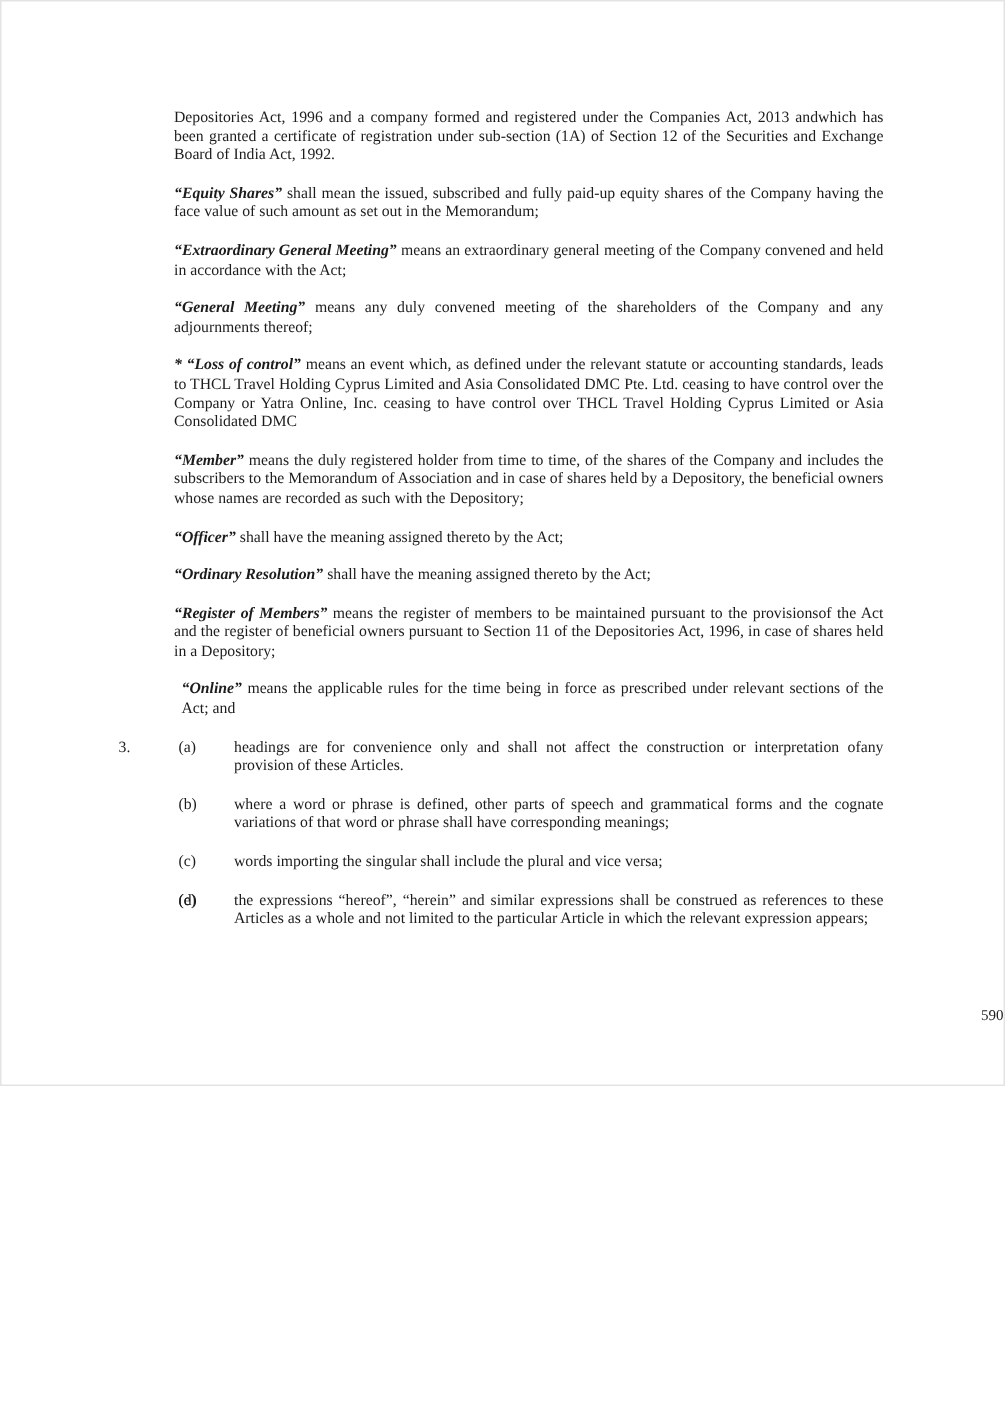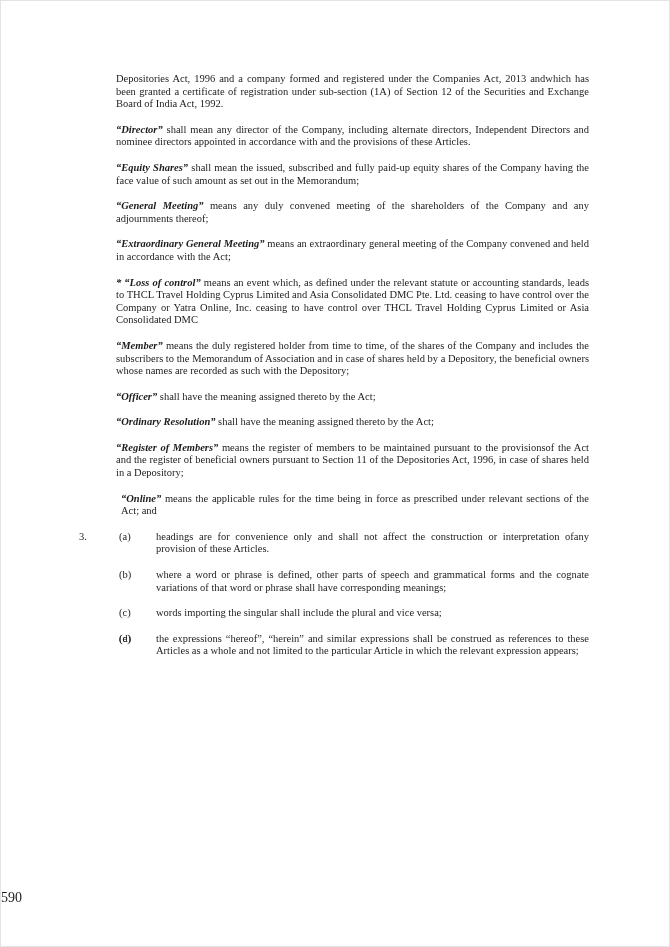--- a/index.html
+++ b/index.html
@@ -3,21 +3,21 @@
 <meta charset="utf-8">
 <style>
   html, body {
     margin: 0;
     padding: 0;
     background: #ffffff;
   }
   .page {
     position: relative;
     width: 670px;
-    height: 947px;
+    height: 724px;
     margin: 0 auto;
     background: #ffffff;
     border: 1px solid #e3e3e3;
     box-sizing: border-box;
     font-family: "Liberation Serif", serif;
     font-size: 10.5px;
     color: #1c1c1c;
     overflow: hidden;
   }
   .content {
@@ -45,35 +45,34 @@
   }
   .run-bold-italic {
     font-weight: 700;
     font-style: italic;
   }
   .page-number {
     position: absolute;
     bottom: 40px;
     left: 0;
     right: 0;
-    text-align: left;
-    font-size: 14px;
+    text-align: right;
+    font-size: 10px;
     color: #1c1c1c;
   }
 </style>
 </head>
 <body>
 
 <div class="page">
   <div class="content" id="doc-body">
       <div class="para body"><span class="">Depositories Act, 1996 and a company formed and registered under the Companies Act, 2013 andwhich has been granted a certificate of registration under sub-section (1A) of Section 12 of the Securities and Exchange Board of India Act, 1992.</span></div>
-      <div class="para body" style="margin-top: 9px;"><span class="run-bold-italic">“Director”</span><span class=""> shall mean any director of the Company, including alternate directors, Independent Directors and nominee directors appointed in accordance with and the provisions of these Articles.</span></div>
       <div class="para body"><span class="run-bold-italic">“Equity Shares”</span><span class=""> shall mean the issued, subscribed and fully paid-up equity shares of the Company having the face value of such amount as set out in the Memorandum;</span></div>
+      <div class="para body"><span class="run-bold-italic">“Extraordinary General Meeting”</span><span class=""> means an extraordinary general meeting of the Company convened and held in accordance with the Act;</span></div>
       <div class="para body"><span class="run-bold-italic">“General Meeting”</span><span class=""> means any duly convened meeting of the shareholders of the Company and any adjournments thereof;</span></div>
-      <div class="para body"><span class="run-bold-italic">“Extraordinary General Meeting”</span><span class=""> means an extraordinary general meeting of the Company convened and held in accordance with the Act;</span></div>
       <div class="para body"><span class="run-bold-italic">* “Loss of control”</span><span class=""> means an event which, as defined under the relevant statute or accounting standards, leads to THCL Travel Holding Cyprus Limited and Asia Consolidated DMC Pte. Ltd. ceasing to have control over the Company or Yatra Online, Inc. ceasing to have control over THCL Travel Holding Cyprus Limited or Asia Consolidated DMC</span></div>
       <div class="para body"><span class="run-bold-italic">“Member”</span><span class=""> means the duly registered holder from time to time, of the shares of the Company and includes the subscribers to the Memorandum of Association and in case of shares held by a Depository, the beneficial owners whose names are recorded as such with the Depository;</span></div>
       <div class="para body" style="margin-top: 8px;"><span class="run-bold-italic">“Officer”</span><span class=""> shall have the meaning assigned thereto by the Act;</span></div>
       <div class="para body"><span class="run-bold-italic">“Ordinary Resolution”</span><span class=""> shall have the meaning assigned thereto by the Act;</span></div>
       <div class="para body"><span class="run-bold-italic">“Register of Members”</span><span class=""> means the register of members to be maintained pursuant to the provisionsof the Act and the register of beneficial owners pursuant to Section 11 of the Depositories Act, 1996, in case of shares held in a Depository;</span></div>
       <div class="para body" style="padding-left: 5px;"><span class="run-bold-italic">“Online”</span><span class=""> means the applicable rules for the time being in force as prescribed under relevant sections of the Act; and</span></div>
       <div class="para numbered"><span class="marker">3.</span></div>
       <div class="para lettered"><span class="marker">(a)</span><span class="">headings are for convenience only and shall not affect the construction or interpretation ofany provision of these Articles.</span></div>
       <div class="para lettered"><span class="marker">(b)</span><span class="">where a word or phrase is defined, other parts of speech and grammatical forms and the cognate variations of that word or phrase shall have corresponding meanings;</span></div>
       <div class="para lettered"><span class="marker">(c)</span><span class="">words importing the singular shall include the plural and vice versa;</span></div>

